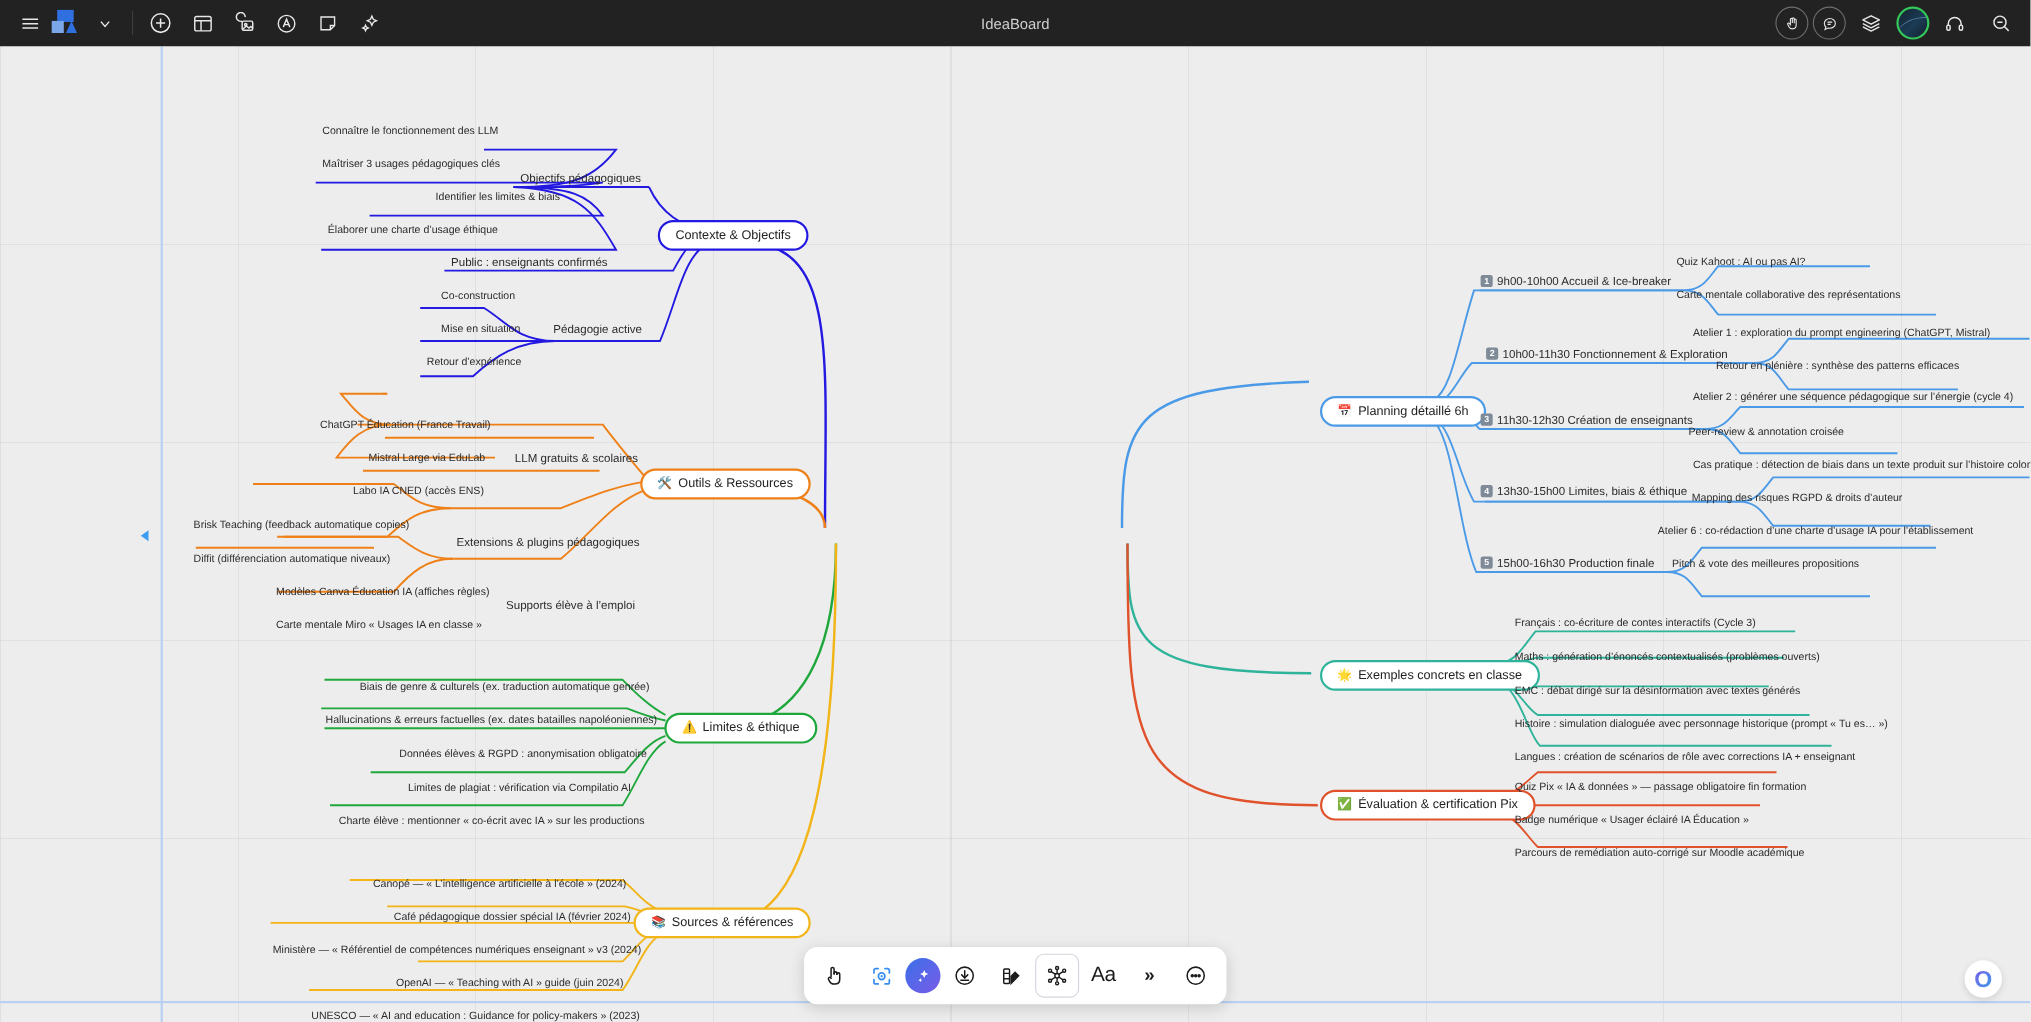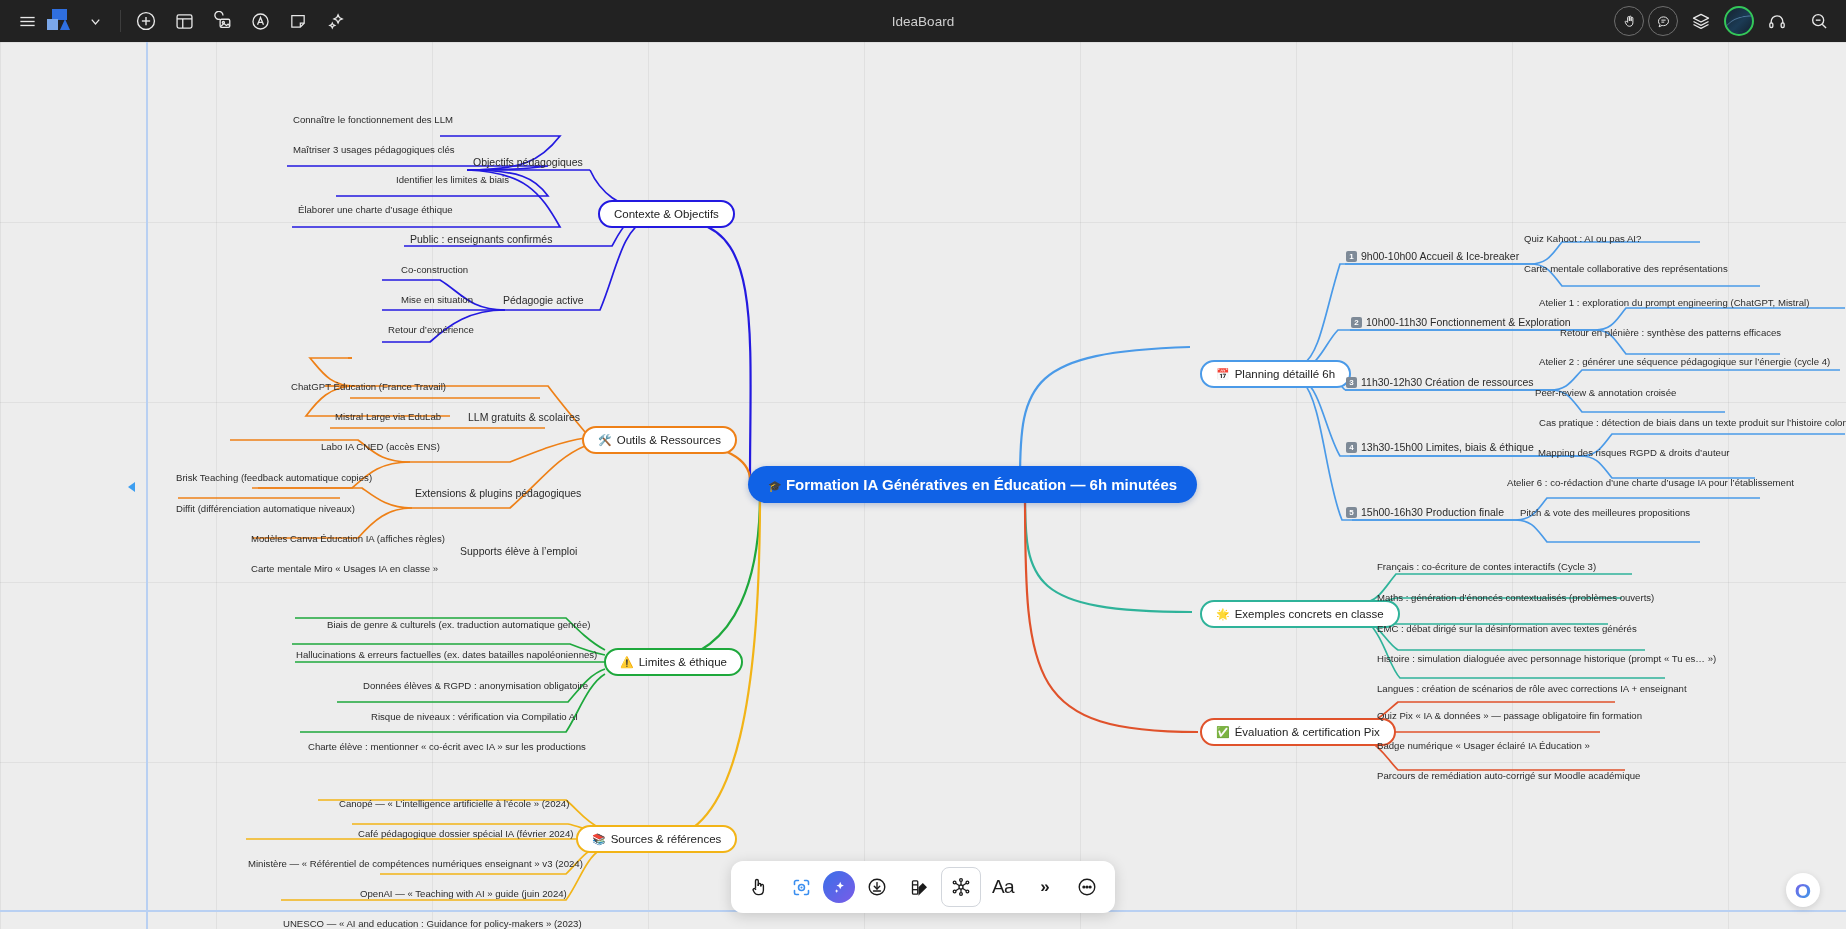--- a/index.html
+++ b/index.html
@@ -377,24 +377,20 @@
         <path d="M1368,580 C1384,596 1390,626 1400,636 L1665,636" stroke="#2fb39a"></path>
 
         <path d="M1368,682 C1382,676 1388,668 1398,660 L1615,660" stroke="#e0522b"></path>
         <path d="M1368,690 L1398,690 L1600,690" stroke="#e0522b"></path>
         <path d="M1368,698 C1382,706 1388,718 1398,728 L1625,728" stroke="#e0522b"></path>
       </g>
     </svg>
 
     <div class="collapse-arrow"></div>
 
-    <div class="node center-node" style="left:748px; top:424px;">
-      <span class="emoji">🎓</span>
-      <span>Formation IA Génératives en Éducation — 6h minutées</span>
-    </div>
 
     <div class="node branch-node bn-blue" style="left:598px; top:172px; transform:translateY(-50%);">
       <span>Contexte &amp; Objectifs</span>
     </div>
     <div class="node sub-node" style="left:470px; top:113px;">Objectifs pédagogiques</div>
     <div class="node sub-node" style="left:407px; top:190px;">Public : enseignants confirmés</div>
     <div class="node sub-node" style="left:500px; top:251px;">Pédagogie active</div>
 
     <div class="node leaf-node" style="left:290px; top:71px;">Connaître le fonctionnement des LLM</div>
     <div class="node leaf-node" style="left:290px; top:101px;">Maîtriser 3 usages pédagogiques clés</div>
@@ -420,21 +416,21 @@
     <div class="node leaf-node" style="left:248px; top:490px;">Modèles Canva Éducation IA (affiches règles)</div>
     <div class="node leaf-node" style="left:248px; top:520px;">Carte mentale Miro « Usages IA en classe »</div>
 
     <div class="node branch-node bn-green" style="left:604px; top:620px; transform:translateY(-50%);">
       <span class="emoji">⚠️</span>
       <span>Limites &amp; éthique</span>
     </div>
     <div class="node leaf-node" style="left:324px; top:576px;">Biais de genre &amp; culturels (ex. traduction automatique genrée)</div>
     <div class="node leaf-node" style="left:293px; top:606px;">Hallucinations &amp; erreurs factuelles (ex. dates batailles napoléoniennes)</div>
     <div class="node leaf-node" style="left:360px; top:637px;">Données élèves &amp; RGPD : anonymisation obligatoire</div>
-    <div class="node leaf-node" style="left:368px; top:668px;">Risque de niveaux : vérification via Compilatio AI</div>
+    <div class="node leaf-node" style="left:368px; top:668px;">Limites de plagiat : vérification via Compilatio AI</div>
     <div class="node leaf-node" style="left:305px; top:698px;">Charte élève : mentionner « co-écrit avec IA » sur les productions</div>
 
     <div class="node branch-node bn-amber" style="left:576px; top:797px; transform:translateY(-50%);">
       <span class="emoji">📚</span>
       <span>Sources &amp; références</span>
     </div>
     <div class="node leaf-node" style="left:336px; top:755px;">Canopé — « L’intelligence artificielle à l’école » (2024)</div>
     <div class="node leaf-node" style="left:355px; top:785px;">Café pédagogique dossier spécial IA (février 2024)</div>
     <div class="node leaf-node" style="left:245px; top:815px;">Ministère — « Référentiel de compétences numériques enseignant » v3 (2024)</div>
     <div class="node leaf-node" style="left:357px; top:845px;">OpenAI — « Teaching with AI » guide (juin 2024)</div>
@@ -445,21 +441,21 @@
       <span>Planning détaillé 6h</span>
     </div>
 
     <div class="node sub-node" style="left:1343px; top:207px;">
       <span class="num-chip">1</span><span>9h00-10h00 Accueil &amp; Ice-breaker</span>
     </div>
     <div class="node sub-node" style="left:1348px; top:273px;">
       <span class="num-chip">2</span><span>10h00-11h30 Fonctionnement &amp; Exploration</span>
     </div>
     <div class="node sub-node" style="left:1343px; top:333px;">
-      <span class="num-chip">3</span><span>11h30-12h30 Création de ressources</span>
+      <span class="num-chip">3</span><span>11h30-12h30 Création de enseignants</span>
     </div>
     <div class="node sub-node" style="left:1343px; top:398px;">
       <span class="num-chip">4</span><span>13h30-15h00 Limites, biais &amp; éthique</span>
     </div>
     <div class="node sub-node" style="left:1343px; top:463px;">
       <span class="num-chip">5</span><span>15h00-16h30 Production finale</span>
     </div>
 
     <div class="node leaf-node" style="left:1521px; top:190px;">Quiz Kahoot : AI ou pas AI?</div>
     <div class="node leaf-node" style="left:1521px; top:220px;">Carte mentale collaborative des représentations</div>

